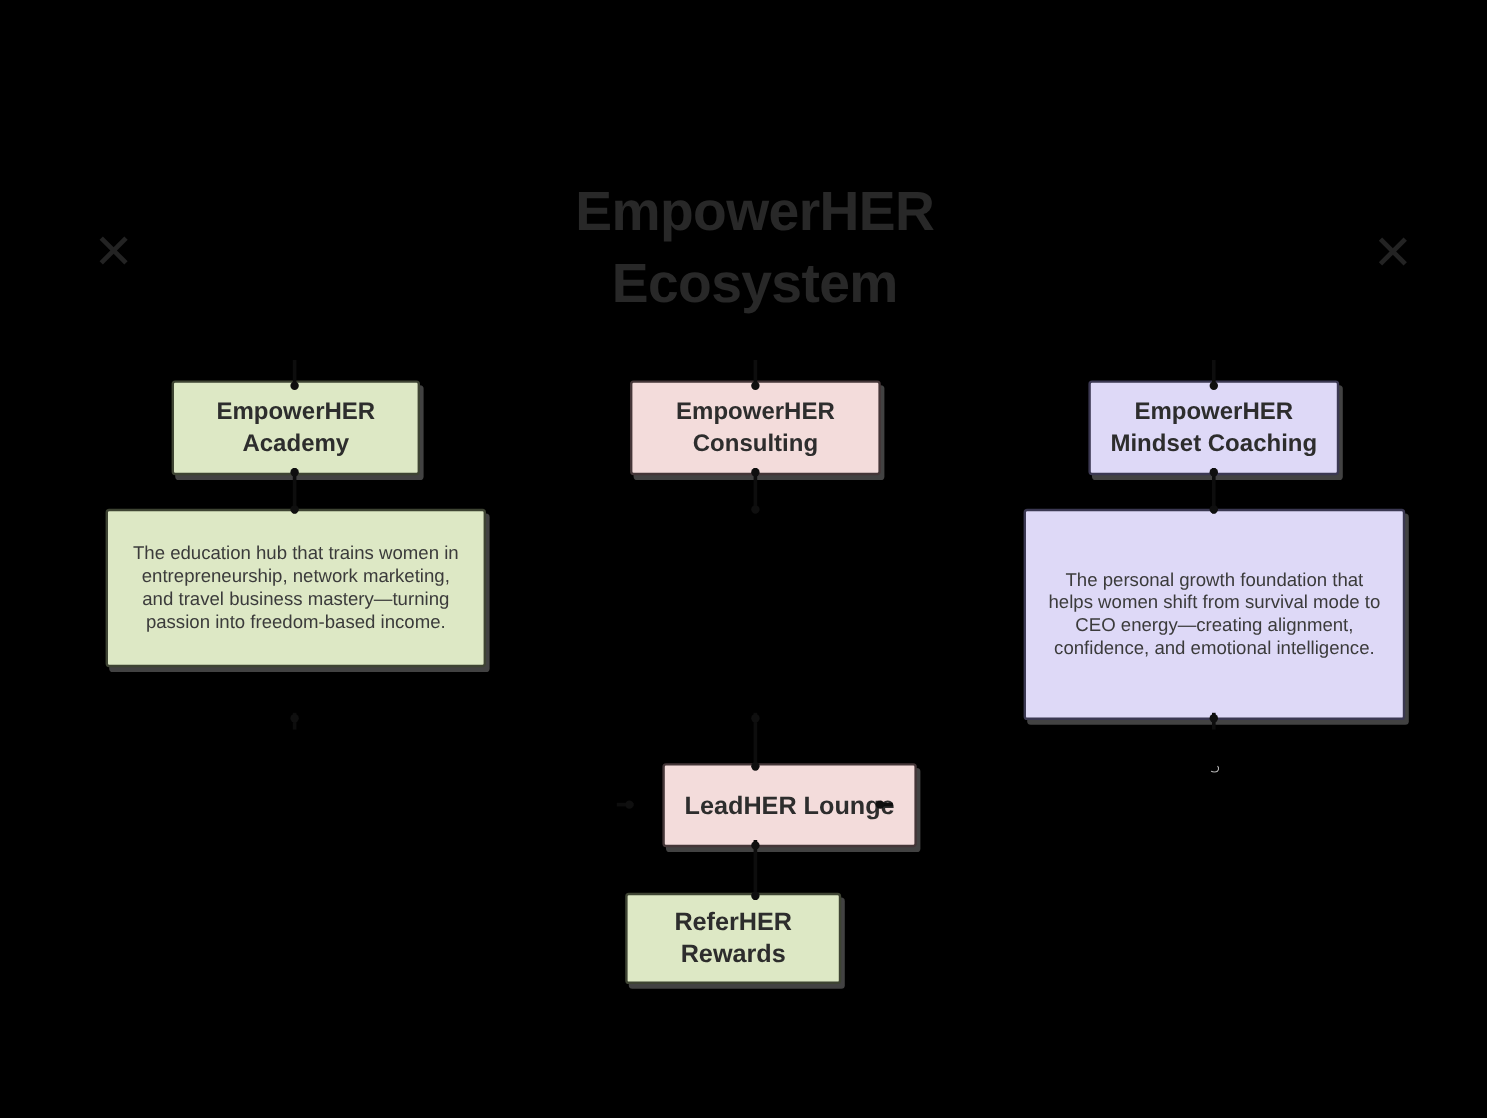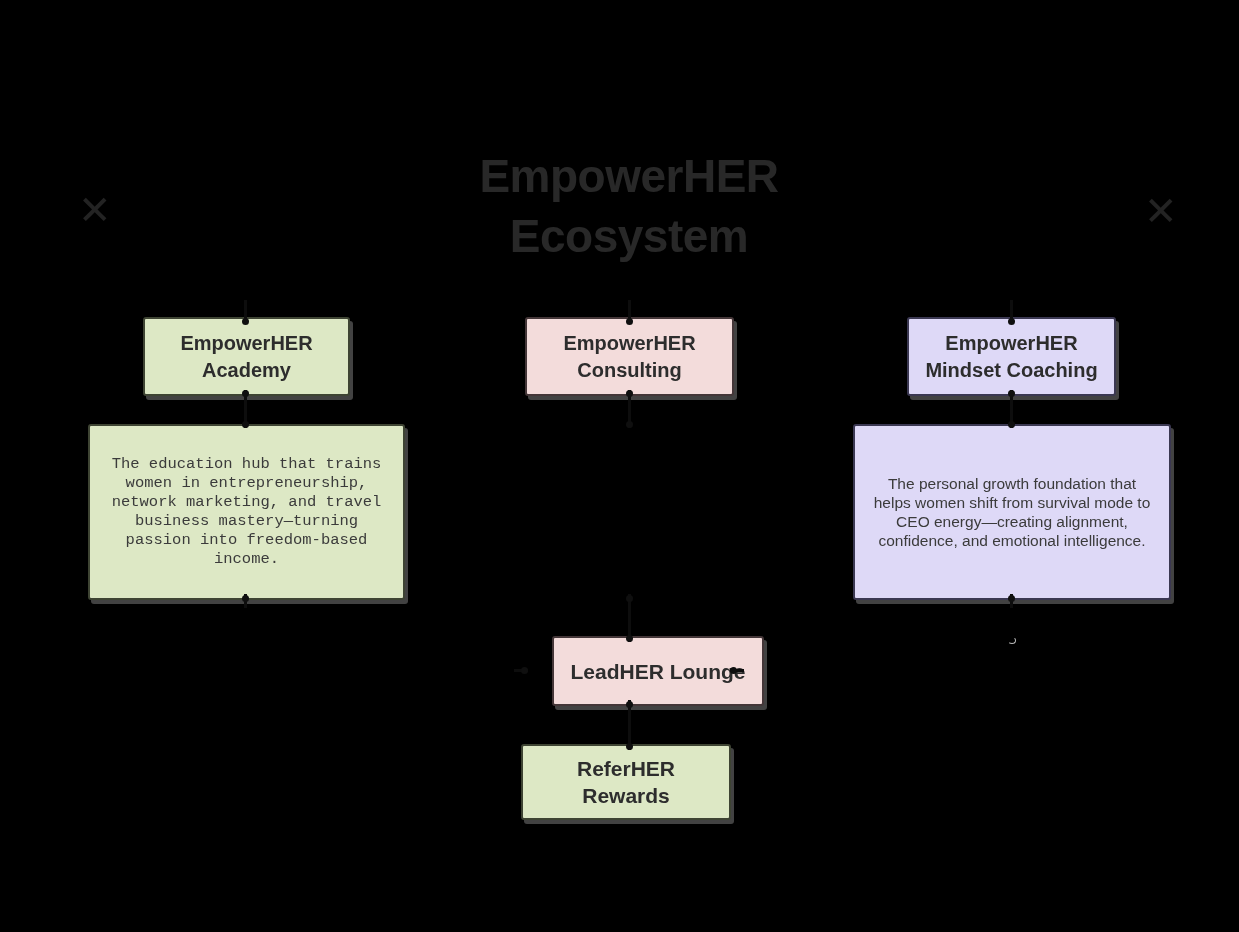--- a/index.html
+++ b/index.html
@@ -54,26 +54,26 @@
   .bottom-label {
     font-size: 21px; line-height: 27px; font-weight: 700;
     color: #2d2d2d; white-space: pre-line;
   }
 
   
   .hdr-academy    { left: 143px; top: 317px; width: 207px; height: 79px; }
   .hdr-consulting { left: 525px; top: 317px; width: 209px; height: 79px; }
   .hdr-mindset    { left: 907px; top: 317px; width: 209px; height: 79px; }
   
-  .desc-academy    { left: 88px;  top: 424px; width: 317px; height: 176px; font-family: Liberation Mono, monospace; }
+  .desc-academy    { left: 88px;  top: 424px; width: 317px; height: 132px; }
   .desc-consulting { left: 471px; top: 424px; width: 317px; height: 176px; }
   .desc-mindset    { left: 853px; top: 424px; width: 318px; height: 176px; justify-content: center; }
   
   .node-leadher  { left: 552px; top: 636px; width: 212px; height: 70px; text-align: right; }
-  .node-referher { left: 521px; top: 744px; width: 210px; height: 76px; }
+  .node-referher { left: 521px; top: 744px; width: 180px; height: 76px; }
 
   
   .vline { position: absolute; width: 3px; background: #0d0d0d; z-index: 5; }
   .hline { position: absolute; height: 3px; background: #0d0d0d; z-index: 5; }
   .cdot  { position: absolute; width: 7px; height: 7px; border-radius: 50%; background: #0f0f0f; z-index: 6; }
 
   .artifact-speck {
     position: absolute; left: 1008px; top: 637px;
     width: 6px; height: 5px;
     border: 1px solid #d8d8d8; border-radius: 50%;

